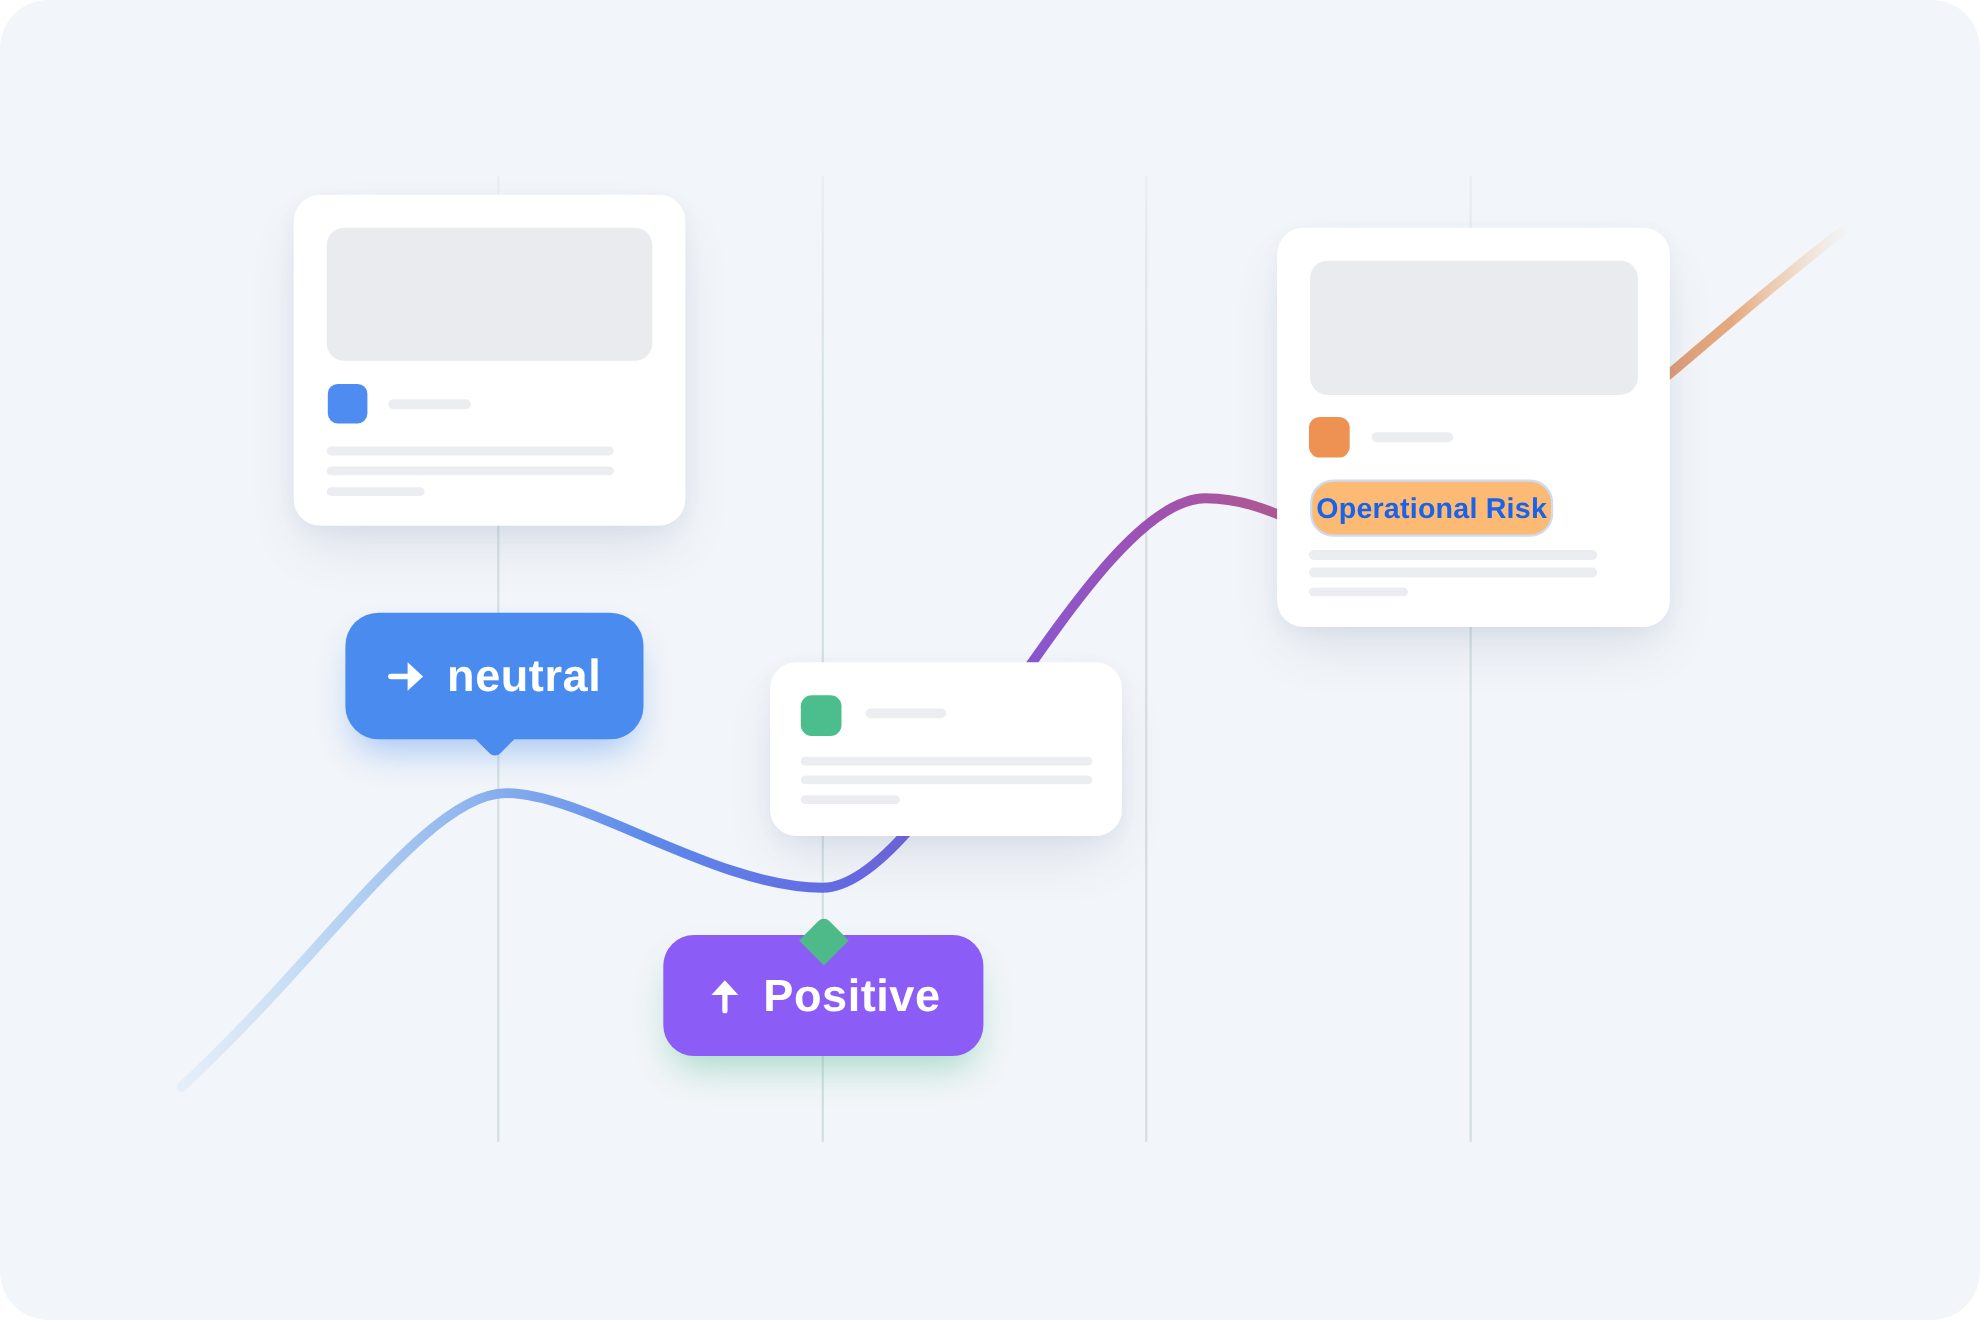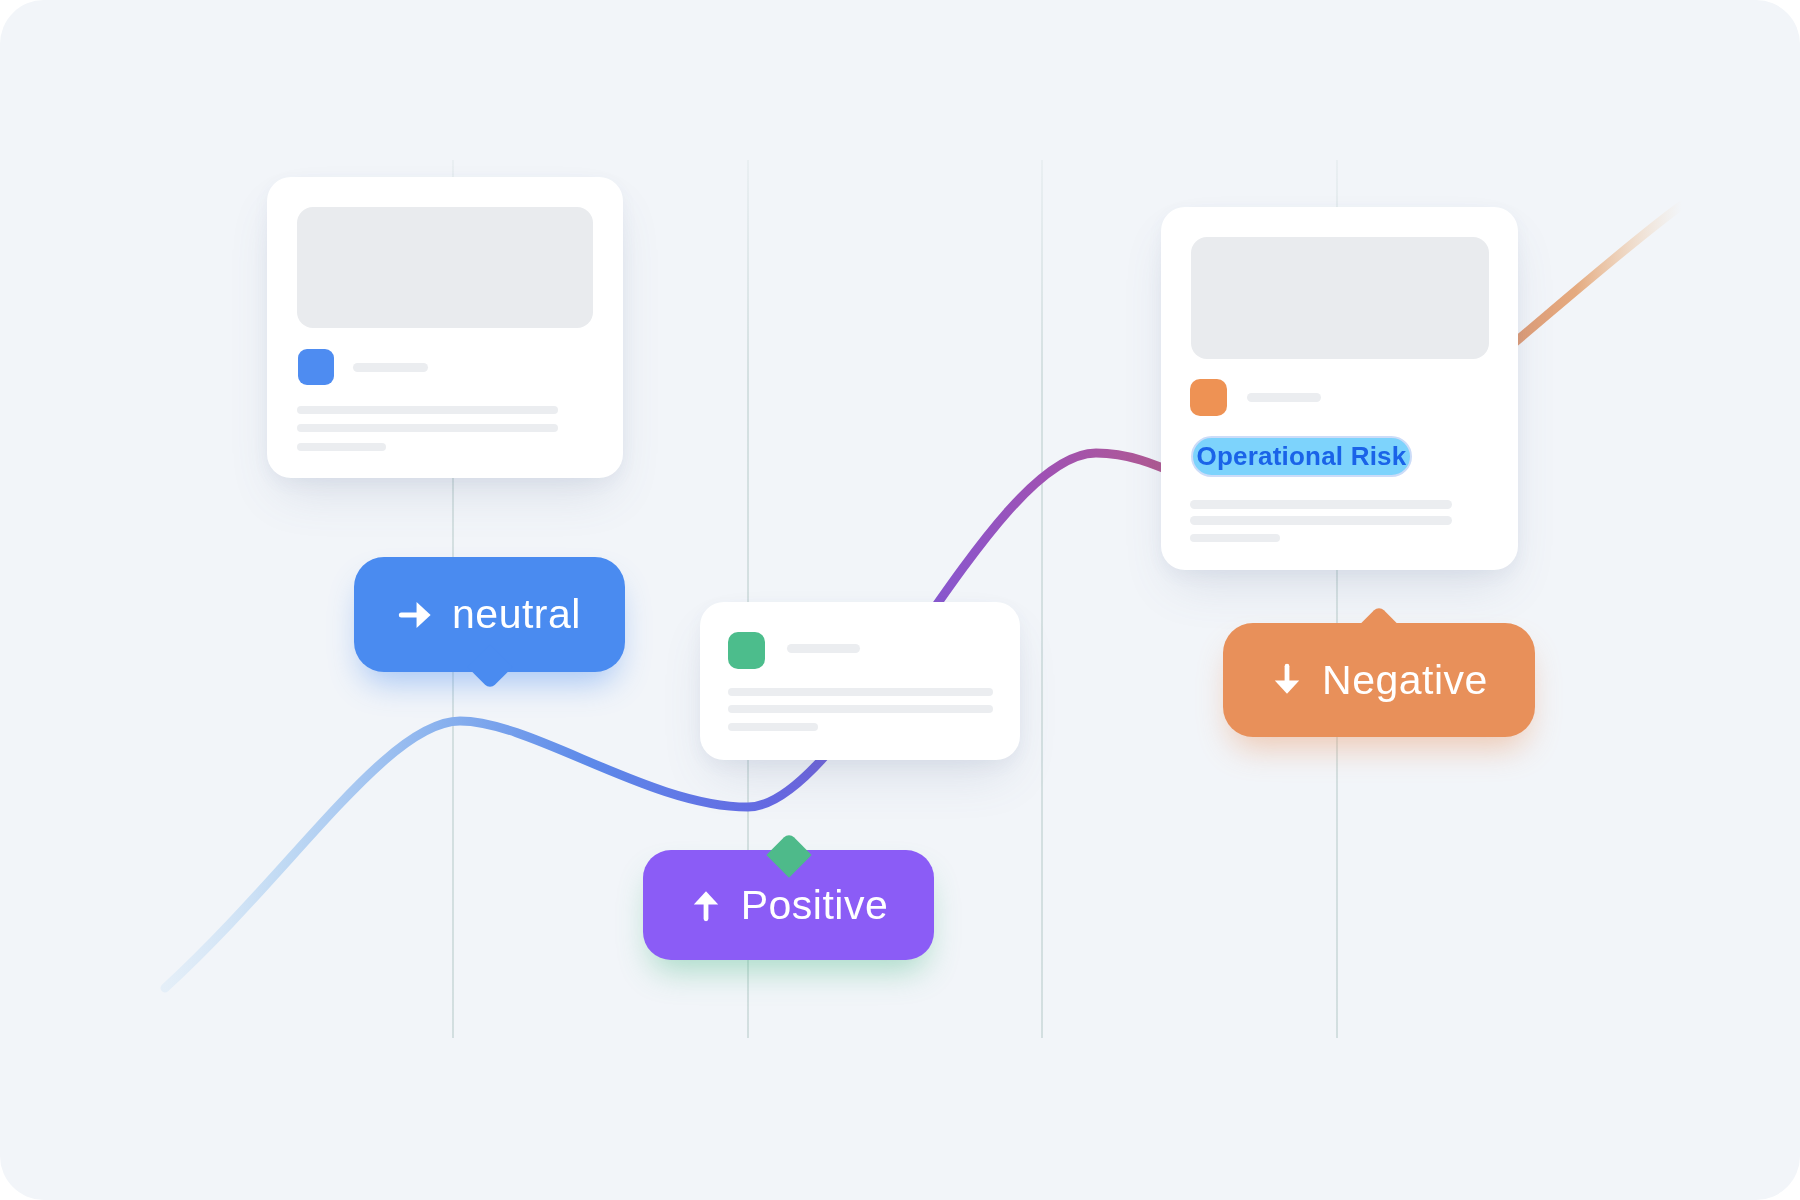--- a/index.html
+++ b/index.html
@@ -17,21 +17,21 @@
     position:absolute;background:#ffffff;border-radius:24px;
     box-shadow:0 24px 50px -12px rgba(88,105,145,.16), 0 6px 16px rgba(88,105,145,.06);
   }
   .thumb{position:absolute;background:#e9ebee;border-radius:16px;}
   .sq-icon{position:absolute;width:36px;height:36px;border-radius:9px;}
   .sk{position:absolute;background:#ebedf0;border-radius:5px;}
 
   
   .badge{
     position:absolute;display:flex;align-items:center;justify-content:center;
-    gap:18px;color:#ffffff;font-size:41px;font-weight:400;letter-spacing:.5px;margin-left:40px;
+    gap:18px;color:#ffffff;font-size:41px;font-weight:700;letter-spacing:.5px;
   }
   .badge .ptr{position:absolute;width:32px;height:32px;left:50%;margin-left:-16px;transform:rotate(45deg);}
   .ptr.down{bottom:-11px;border-radius:0 0 7px 0;}
   .ptr.up{top:-11px;border-radius:7px 0 0 0;}
   .badge-neutral{
     left:314px;top:557px;width:271px;height:115px;border-radius:30px;background:#4a8bf0;
     box-shadow:0 18px 32px -8px rgba(74,139,240,.45);
   }
   .badge-neutral .ptr{background:#4a8bf0;}
   .badge-positive{
@@ -41,22 +41,22 @@
   .badge-positive .ptr{background:#4eba8a;}
   .badge-negative{
     left:1183px;top:623px;width:312px;height:114px;border-radius:30px;background:#e8905a;
     box-shadow:0 18px 32px -8px rgba(232,144,90,.45);
   }
   .badge-negative .ptr{background:#e8905a;}
   .badge svg{display:block;}
 
   
   .chip{
-    position:absolute;left:30px;top:229px;width:221px;height:41px;border-radius:21px;
-    background:#7dd3fc;border:2px solid #ccdcf8;box-sizing:border-box;
+    position:absolute;left:30px;top:229px;width:221px;height:52px;border-radius:21px;
+    background:#fdba74;border:2px solid #ccdcf8;box-sizing:border-box;
     display:flex;align-items:center;justify-content:center;
     color:#1a63e8;font-size:26px;font-weight:700;letter-spacing:.2px;
   }
 
   
   .card-1{left:267px;top:177px;width:356px;height:301px;}
   .card-1 .thumb{left:30px;top:30px;width:296px;height:121px;}
   .card-1 .sq-icon{left:31px;top:172px;background:#4e8cf1;}
   .card-1 .s0{left:86px;top:186px;width:75px;height:9px;}
   .card-1 .s1{left:30px;top:229px;width:261px;height:8px;}
@@ -162,22 +162,14 @@
 
   <div class="badge badge-positive">
     <div class="ptr up"></div>
     <svg width="34" height="34" viewBox="0 0 32 32">
       <path d="M16 29 V13" stroke="#ffffff" stroke-width="4.5" stroke-linecap="round" fill="none"></path>
       <path d="M4.5 15.5 L16 3 L27.5 15.5 Z" fill="#ffffff"></path>
     </svg>
     <span>Positive</span>
   </div>
 
-  <div class="badge badge-negative">
-    <div class="ptr up"></div>
-    <svg width="34" height="34" viewBox="0 0 32 32">
-      <path d="M16 3 V19" stroke="#ffffff" stroke-width="4.5" stroke-linecap="round" fill="none"></path>
-      <path d="M4.5 16.5 L16 29 L27.5 16.5 Z" fill="#ffffff"></path>
-    </svg>
-    <span>Negative</span>
-  </div>
 
 </div>
 
 </body></html>

